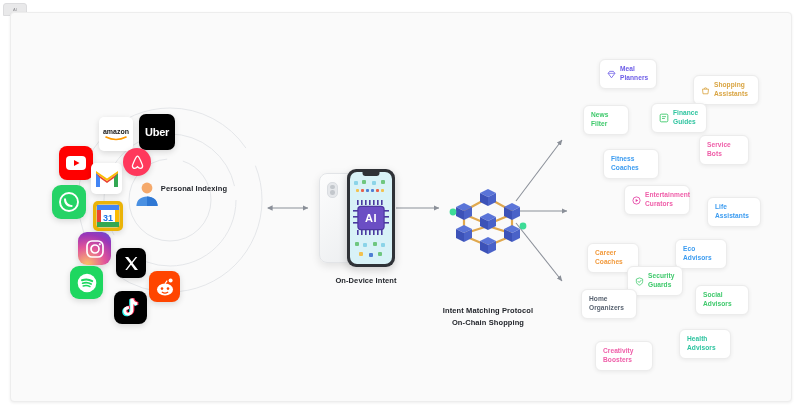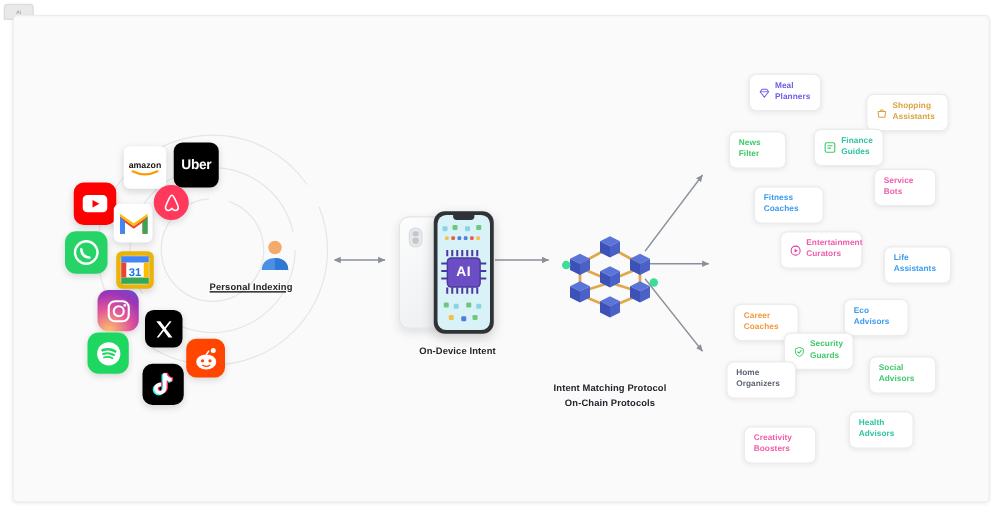--- a/index.html
+++ b/index.html
@@ -22,21 +22,21 @@
   .svg-layer{position:absolute;inset:0;width:100%;height:100%;pointer-events:none;}
 
   
   .logo{position:absolute;border-radius:22%;display:flex;align-items:center;
     justify-content:center;box-shadow:0 2px 6px rgba(0,0,0,.14);
     overflow:hidden;background:#fff;}
   .logo svg{display:block;}
 
   
   .pi-wrap{position:absolute;left:115px;top:168px;width:108px;height:62px;
-    display:flex;flex-direction:column;align-items:flex-end;justify-content:center;text-decoration:underline;}
+    display:flex;flex-direction:row;align-items:flex-start;justify-content:center;}
   .pi-label{font-size:7.5px;font-weight:700;color:#22252b;margin-top:3px;
     letter-spacing:.1px;white-space:nowrap;}
 
   
   .phones{position:absolute;left:306px;top:156px;width:96px;height:100px;}
   .phone-back{position:absolute;left:2px;top:4px;width:36px;height:88px;
     background:linear-gradient(135deg,#fdfdfd,#eceef0);border:1px solid #e2e4e7;
     border-radius:8px;box-shadow:0 3px 8px rgba(0,0,0,.10);}
   .cam{position:absolute;left:7px;top:8px;width:9px;height:14px;
     background:#e6e8eb;border:1px solid #dadde1;border-radius:5px;}
@@ -326,21 +326,21 @@
             <path d="M0 4 L8 8 L8 17 L0 13 z" fill="#3c52b8"></path>
             <path d="M16 4 L8 8 L8 17 L16 13 z" fill="#4a62c8"></path>
           </g>
         </g>
         <circle cx="5" cy="31" r="3.4" fill="#3ddc97"></circle>
         <circle cx="75" cy="45" r="3.4" fill="#3ddc97"></circle>
       </svg>
     </div>
     <div class="chain-label">
       <div>Intent Matching Protocol</div>
-      <div>On-Chain Protocols</div>
+      <div>On-Chain Shopping</div>
     </div>
 
     <div id="agent-layer">
         <div class="card" style="left: 588px; top: 46px; width: 58px; height: 30px;">
           <span class="cicon">
             <svg width="9" height="9" viewBox="0 0 12 12">
               <path d="M1.5 4.5 L3.5 1.8 L8.5 1.8 L10.5 4.5 L6 10.4 Z" fill="none" stroke="#6c5ce7" stroke-width="1.1" stroke-linejoin="round"></path>
               <path d="M1.5 4.5 L10.5 4.5" stroke="#6c5ce7" stroke-width="0.9"></path>
             </svg>
           </span>

